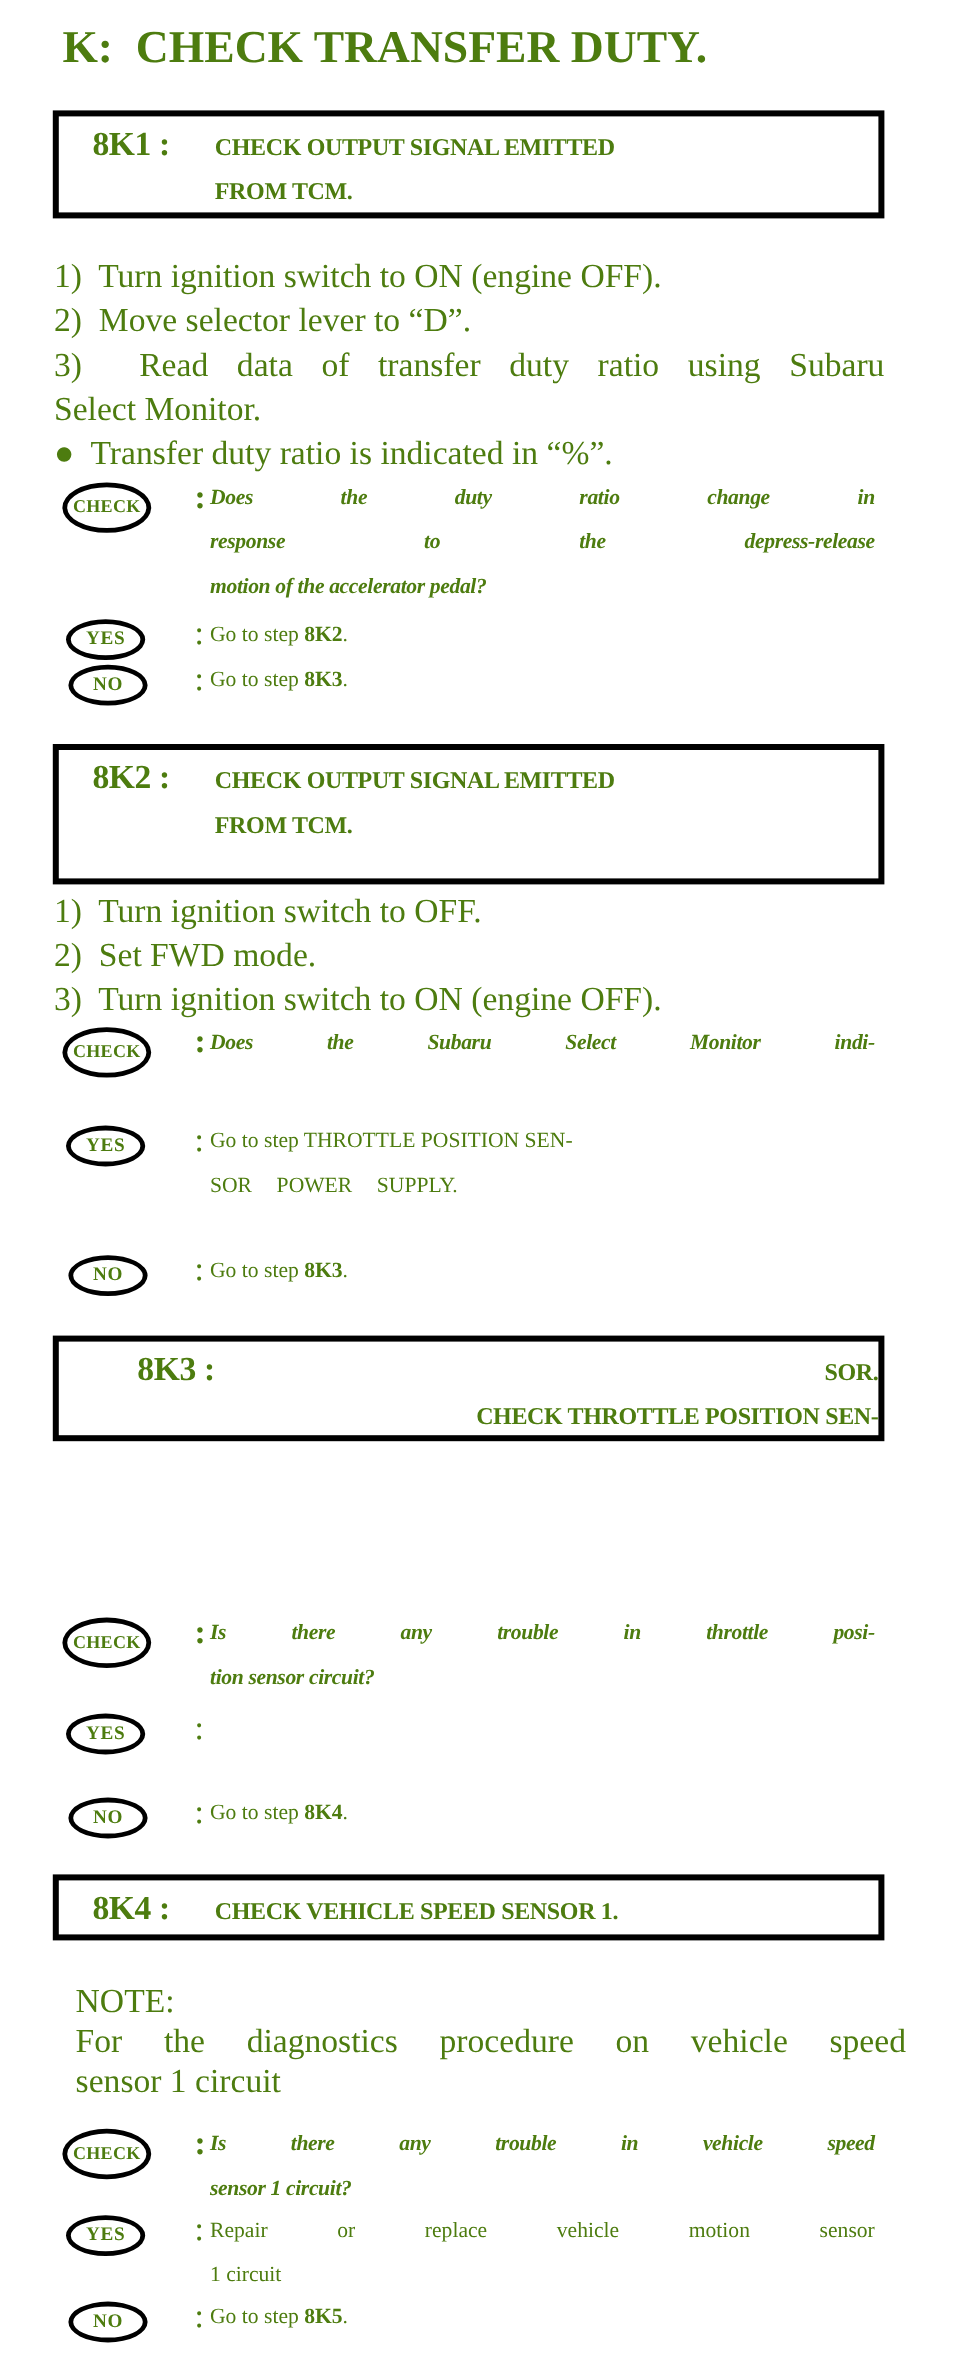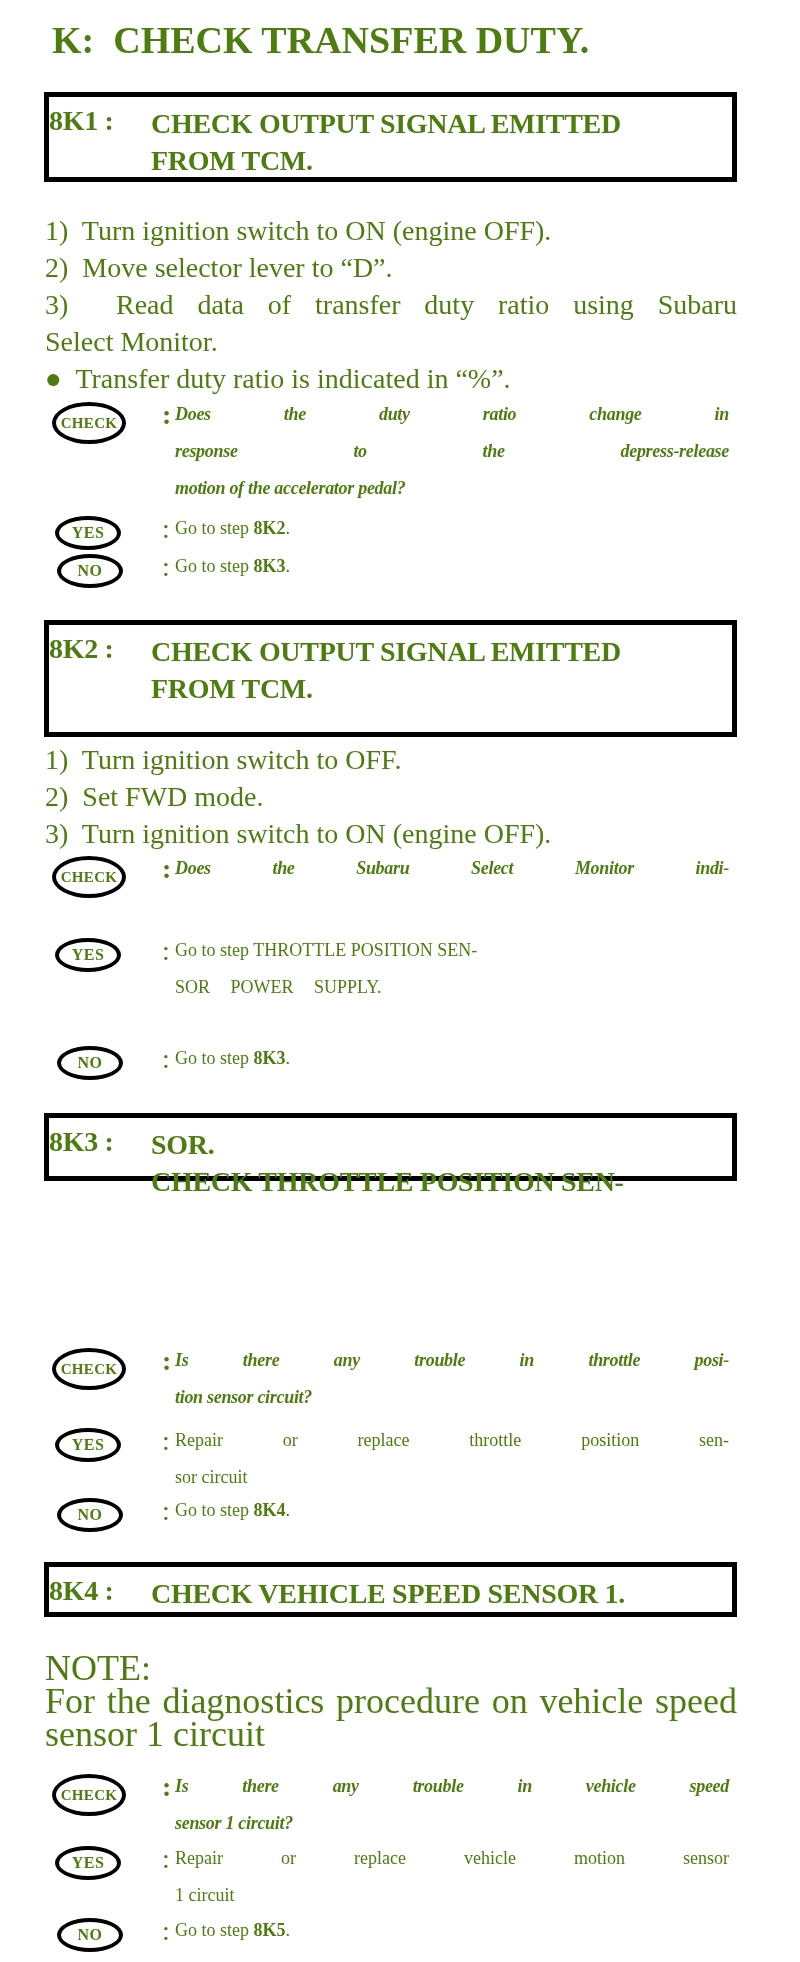--- a/index.html
+++ b/index.html
@@ -10,31 +10,31 @@
   .title{
     position:absolute;left:52px;top:18px;font-size:38px;font-weight:bold;
     letter-spacing:0px;white-space:nowrap;
   }
   .stepbox{
     position:absolute;left:44px;width:693px;box-sizing:border-box;
     border:5px solid #000;display:flex;align-items:flex-start;
     padding-top:8px;background:#fff;
   }
   .box-id{
-    flex:0 0 102px;padding-left:0;font-size:28px;font-weight:bold;
+    flex:0 0 102px;padding-left:28px;font-size:28px;font-weight:bold;
     white-space:nowrap;letter-spacing:-0.3px;
   }
   .box-title{
-    flex:1;font-size:28px;font-weight:bold;line-height:37px;letter-spacing:-0.3px;
+    flex:1;font-size:20px;font-weight:bold;line-height:37px;letter-spacing:-0.3px;
   }
   .body-block{
     position:absolute;left:45px;width:692px;font-size:28px;line-height:37px;
   }
   .note-block{
-    position:absolute;left:45px;width:692px;font-size:36px;line-height:33px;
+    position:absolute;left:63px;width:692px;font-size:28px;line-height:33px;
   }
   .qtext{
     position:absolute;left:175px;width:554px;font-size:18px;line-height:37px;
   }
   .bi{font-weight:bold;font-style:italic;letter-spacing:-0.3px;}
   .j{text-align:justify;text-align-last:justify;}
   .ws{word-spacing:16px;}
   .colon{position:absolute;left:162px;font-size:28px;line-height:37px;}
   .colon-b{font-weight:bold;}
   .oval{
@@ -121,45 +121,41 @@
     <div>Go to step THROTTLE POSITION SEN-</div>
     <div class="ws">SOR POWER SUPPLY.</div>
   </div>
 
   <div class="oval oval-yn" style="left:57px;top:1046px;">
     <span>NO</span>
   </div>
   <span class="colon" style="top:1040px;">:</span>
   <div class="qtext" style="top:1040px;"><span>Go to step </span><b>8K3</b><span>.</span></div>
 
-  <div class="stepbox" style="top:1113px;height:68px;">
+  <div class="stepbox" style="top:1113px;height:88px;text-align:right;">
     <span class="box-id">8K3 :</span>
     <div class="box-title">
       <div>SOR.</div>
       <div>CHECK THROTTLE POSITION SEN-</div>
     </div>
   </div>
 
   <div class="oval oval-check" style="left:52px;top:1348px;">
     <span>CHECK</span>
   </div>
   <span class="colon colon-b" style="top:1342px;">:</span>
   <div class="qtext bi" style="top:1342px;">
     <div class="j">Is there any trouble in throttle posi-</div>
     <div>tion sensor circuit?</div>
   </div>
 
   <div class="oval oval-yn" style="left:55px;top:1428px;">
     <span>YES</span>
   </div>
   <span class="colon" style="top:1422px;">:</span>
-  <div class="qtext" style="top:1422px;">
-    <div class="j">Repair or replace throttle position sen-</div>
-    <div>sor circuit</div>
-  </div>
 
   <div class="oval oval-yn" style="left:57px;top:1498px;">
     <span>NO</span>
   </div>
   <span class="colon" style="top:1492px;">:</span>
   <div class="qtext" style="top:1492px;"><span>Go to step </span><b>8K4</b><span>.</span></div>
 
   <div class="stepbox" style="top:1562px;height:55px;">
     <span class="box-id">8K4 :</span>
     <div class="box-title">

